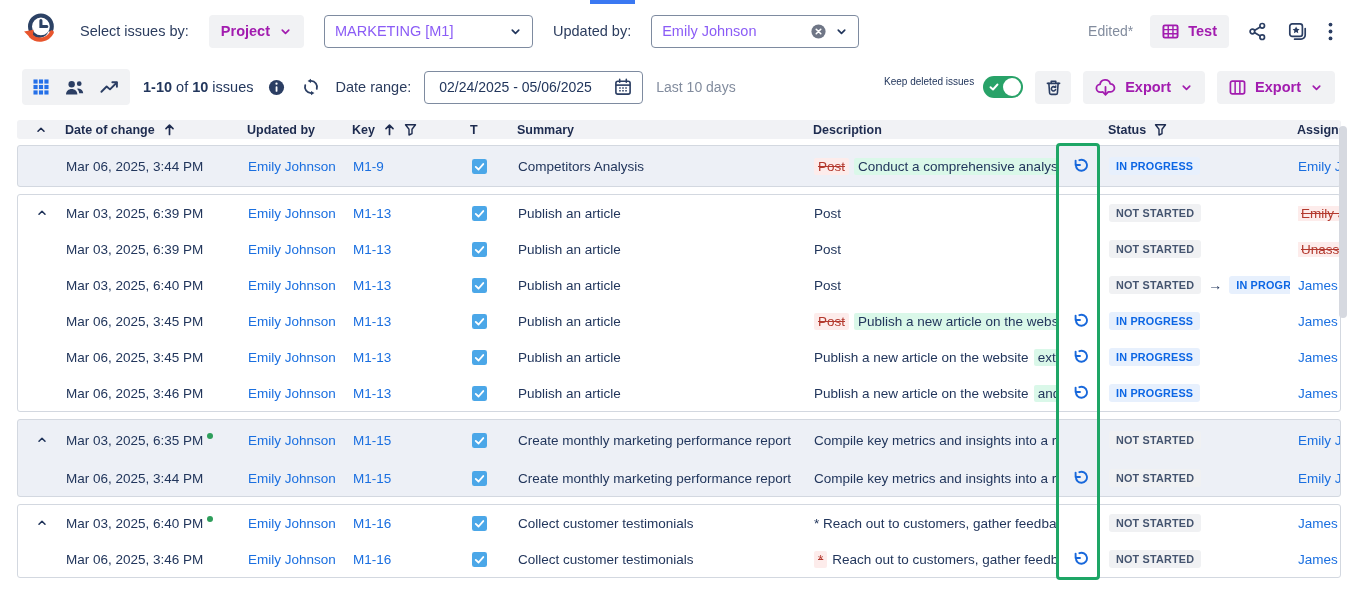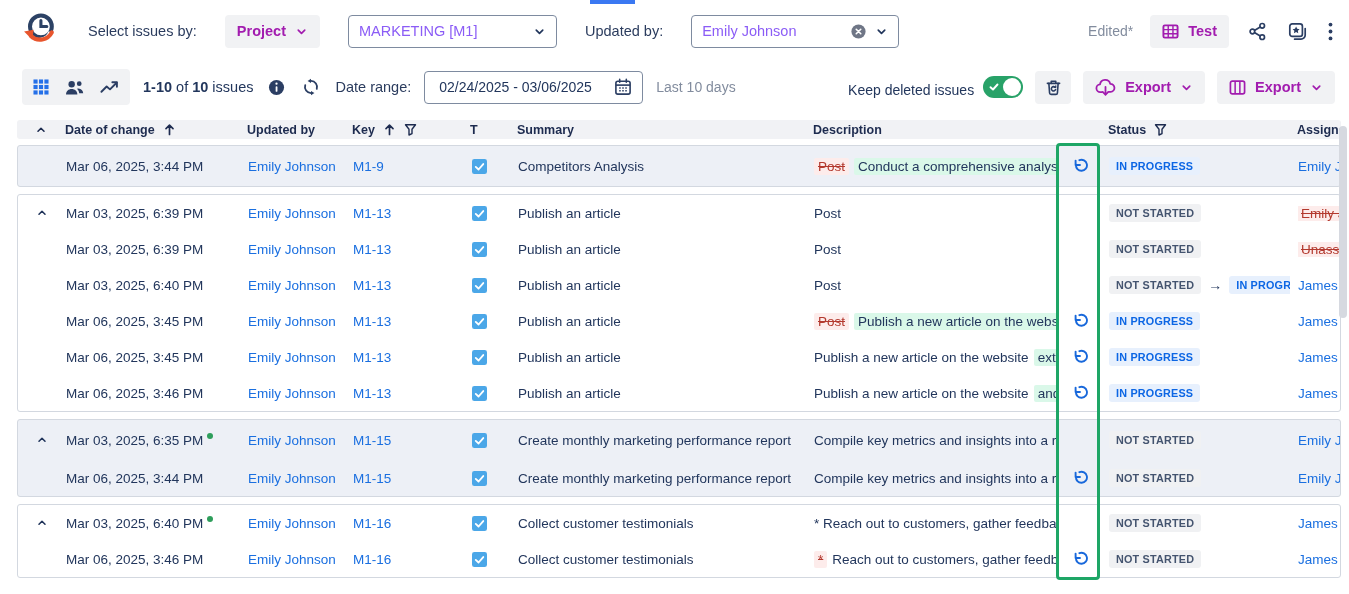--- a/index.html
+++ b/index.html
@@ -9,21 +9,21 @@
     font-family: "Liberation Sans", sans-serif;
     background:#ffffff; color:#22365c; position:relative;
   }
   .link { color:#1a6fe0; text-decoration:none; cursor:pointer; }
   svg { display:block; }
 
   
   .top-accent { position:absolute; left:590px; top:0; width:45px; height:4px; background:#3a78f2; }
 
   
-  .topbar { display:flex; align-items:center; height:62px; padding:0 14px 0 20px; gap:28px; }
+  .topbar { display:flex; align-items:center; height:62px; padding:0 14px 0 20px; gap:20px; }
   .logo { flex:0 0 auto; }
   .bar-label { font-size:14.5px; color:#2b3c5e; white-space:nowrap; }
   .btn-ghost {
     display:inline-flex; align-items:center; gap:9px; background:#f1f2f4;
     border:none; border-radius:4px; height:33px; padding:0 12px;
     font-family:inherit; font-size:14.5px; font-weight:bold; color:#a21caf; cursor:pointer; white-space:nowrap;
   }
   .select {
     display:flex; align-items:center; gap:8px; background:#fff;
     border:1px solid #7e8ba0; border-radius:4px; height:33px; padding:0 10px;
@@ -42,21 +42,21 @@
   .seg-btn { background:none; border:none; cursor:pointer; display:inline-flex; color:#2b3e63; padding:2px; }
   .seg-btn.active { color:#2570e8; }
   .count { font-size:14.5px; white-space:nowrap; }
   .count b { font-weight:bold; }
   .date-input {
     display:flex; align-items:center; gap:9px; border:1px solid #7e8ba0; border-radius:4px;
     height:33px; padding:0 10px 0 14px; font-size:14px; color:#22365c; width:219px; cursor:text; white-space:nowrap;
   }
   .muted { color:#828c9e; font-size:14px; white-space:nowrap; }
   .tb-right { margin-left:auto; display:flex; align-items:center; gap:12px; }
-  .toggle-row { display:flex; align-items:flex-end; gap:9px; font-size:14px; color:#22365c; white-space:nowrap; cursor:pointer; }
+  .toggle-row { display:flex; align-items:flex-start; gap:9px; font-size:10px; color:#22365c; white-space:nowrap; cursor:pointer; }
   .toggle { position:relative; width:40px; height:22px; background:#28a268; border-radius:11px; flex:0 0 auto; }
   .toggle .knob { position:absolute; right:2px; top:2px; width:18px; height:18px; background:#fff; border-radius:50%; }
   .toggle .tick { position:absolute; left:6px; top:6px; }
   .sq-btn { width:36px; height:33px; background:#f1f2f4; border:none; border-radius:4px; display:inline-flex; align-items:center; justify-content:center; color:#2b3e63; cursor:pointer; }
 
   
   .grid-cols {
     display:grid;
     grid-template-columns:48px 182px 105px 118px 45px 288px 253px 44px 189px minmax(0,1fr);
     align-items:center;
@@ -245,21 +245,21 @@
         <path d="M10 3.2 a6.8 6.8 0 0 1 6.4 8.9"></path>
         <path d="M10 16.8 a6.8 6.8 0 0 1-6.4-8.9"></path>
         <path d="M10 0.8 L10 5.6 L6.2 3.2 Z" fill="currentColor" stroke="none"></path>
         <path d="M10 19.2 L10 14.4 L13.8 16.8 Z" fill="currentColor" stroke="none"></path>
       </svg>
     </span>
   </button>
 
   <span class="bar-label">Date range:</span>
   <div class="date-input">
-    <span class="grow" style="flex:1">02/24/2025 - 03/06/2025</span>
+    <span class="grow" style="flex:1">02/24/2025 - 05/06/2025</span>
     <span>
       <svg width="18" height="18" viewBox="0 0 19 19" fill="none" stroke="#2b3e63" stroke-width="1.7">
         <rect x="2" y="3.5" width="15" height="13.5" rx="2"></rect>
         <path d="M2 7.5 H17"></path>
         <path d="M6 1.5 V4.5 M13 1.5 V4.5" stroke-linecap="round"></path>
         <path d="M5.5 10.5 h1.6 M8.7 10.5 h1.6 M11.9 10.5 h1.6 M5.5 13.5 h1.6 M8.7 13.5 h1.6 M11.9 13.5 h1.6" stroke-width="1.6"></path>
       </svg>
     </span>
   </div>
   <span class="muted">Last 10 days</span>

